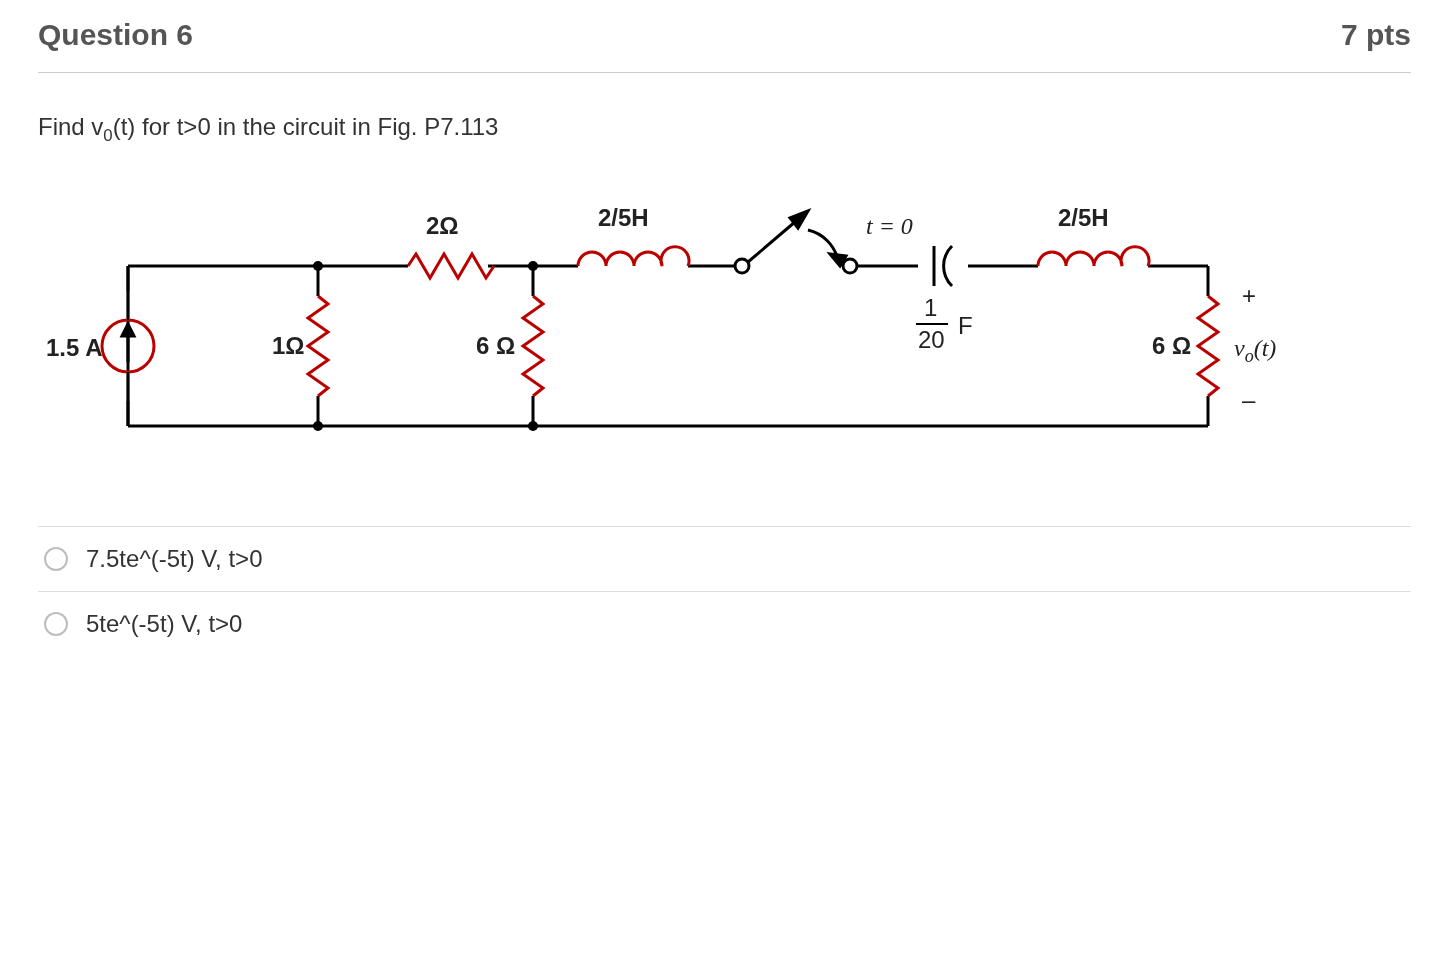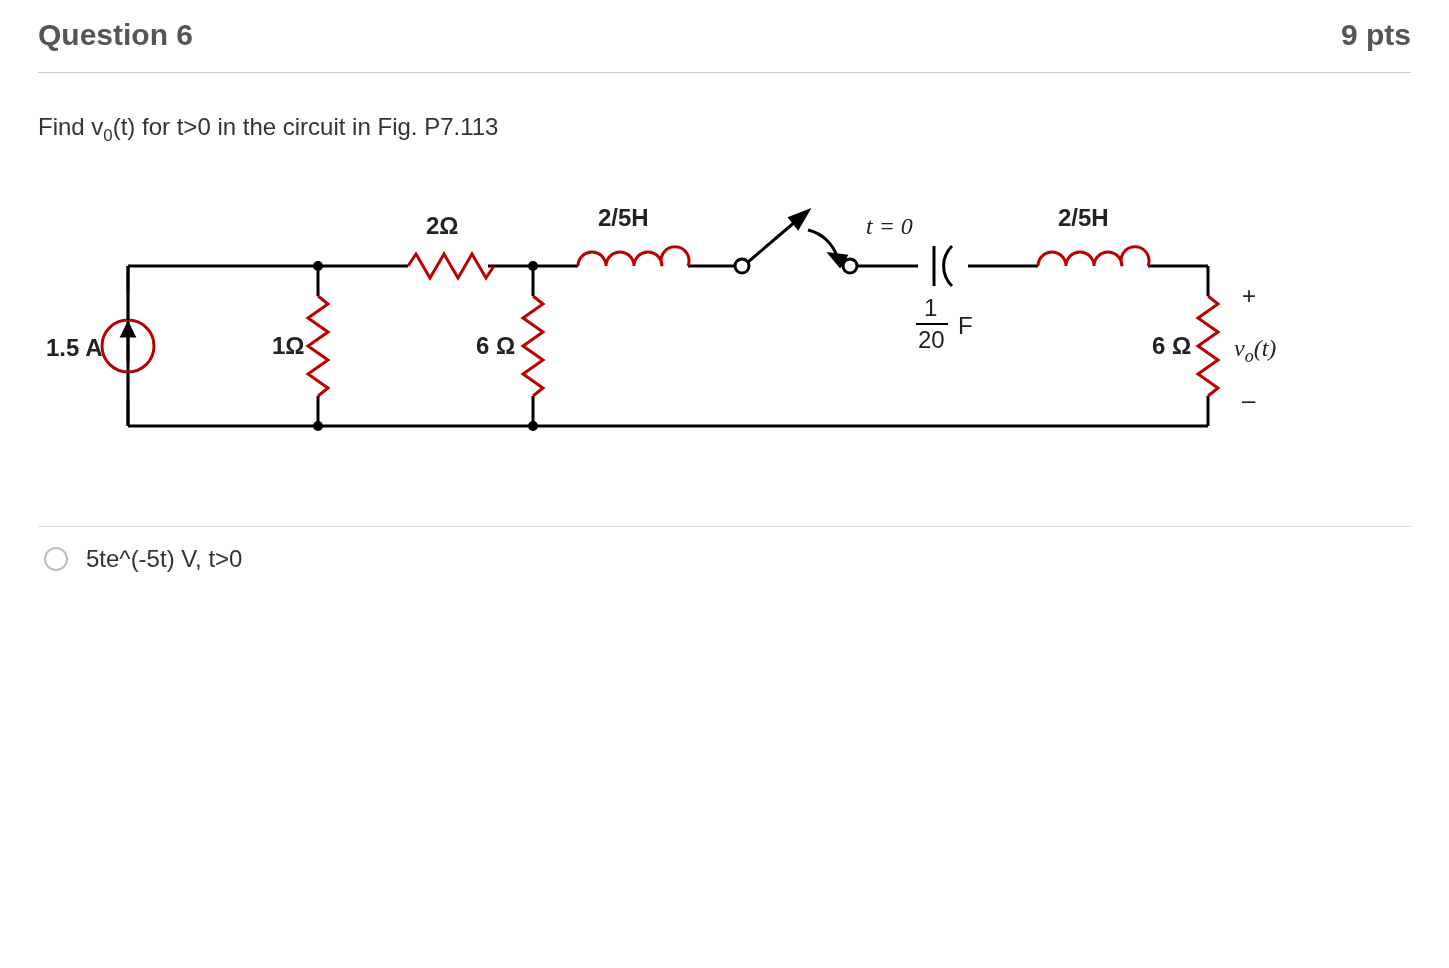--- a/index.html
+++ b/index.html
@@ -63,21 +63,21 @@
   .lblb { font: 700 24px Arial, sans-serif; fill:#222; }
   .lbli { font: italic 24px "Times New Roman", serif; fill:#222; }
   .lblis { font: italic 18px "Times New Roman", serif; fill:#222; }
 </style>
 </head>
 <body>
 
 <div class="page">
   <div class="qhead">
     <span>Question 6</span>
-    <span>9 pts</span>
+    <span>7 pts</span>
   </div>
 
   <div class="prompt">
     <span>Find v</span><sub>0</sub><span>(t) for t&gt;0 in the circuit in Fig. P7.113</span>
   </div>
 
   <div class="circuit-wrap">
 
     <svg width="1280" height="300" viewBox="0 0 1280 300">
 
@@ -195,16 +195,20 @@
       <text class="lbli" x="1196" y="180">
         <tspan>v</tspan><tspan class="lblis" dy="6">o</tspan><tspan class="lbli" dy="-6">(t)</tspan>
       </text>
       <text class="lbl" x="1204" y="232">–</text>
     </svg>
   </div>
 
   <div class="choices">
     <label class="choice">
       <span class="radio-ring"></span>
+      <span>7.5te^(-5t) V, t&gt;0</span>
+    </label>
+    <label class="choice">
+      <span class="radio-ring"></span>
       <span>5te^(-5t) V, t&gt;0</span>
     </label>
   </div>
 </div>
 
 </body></html>

